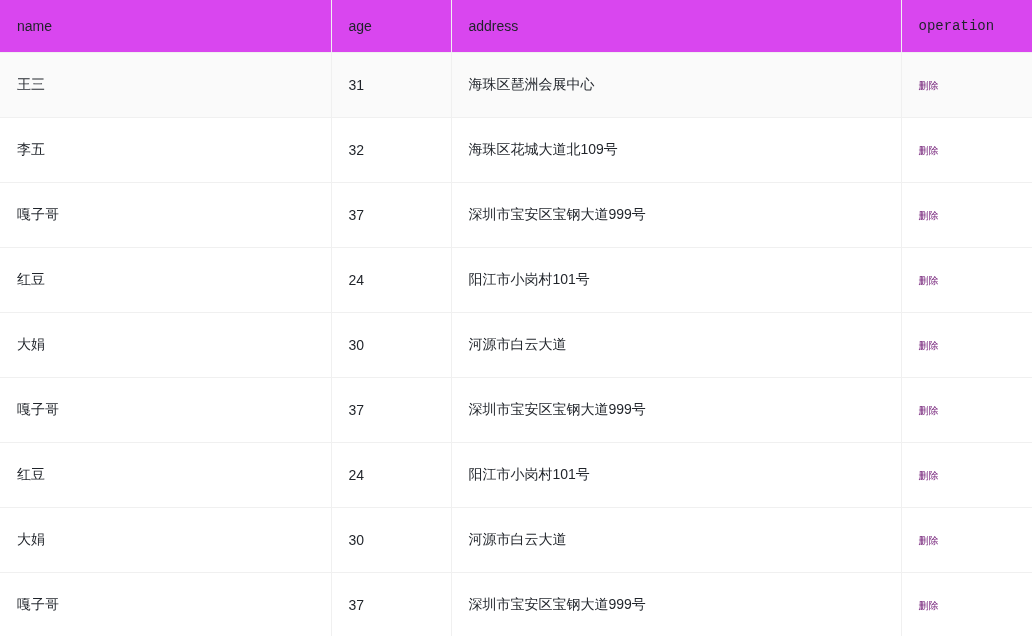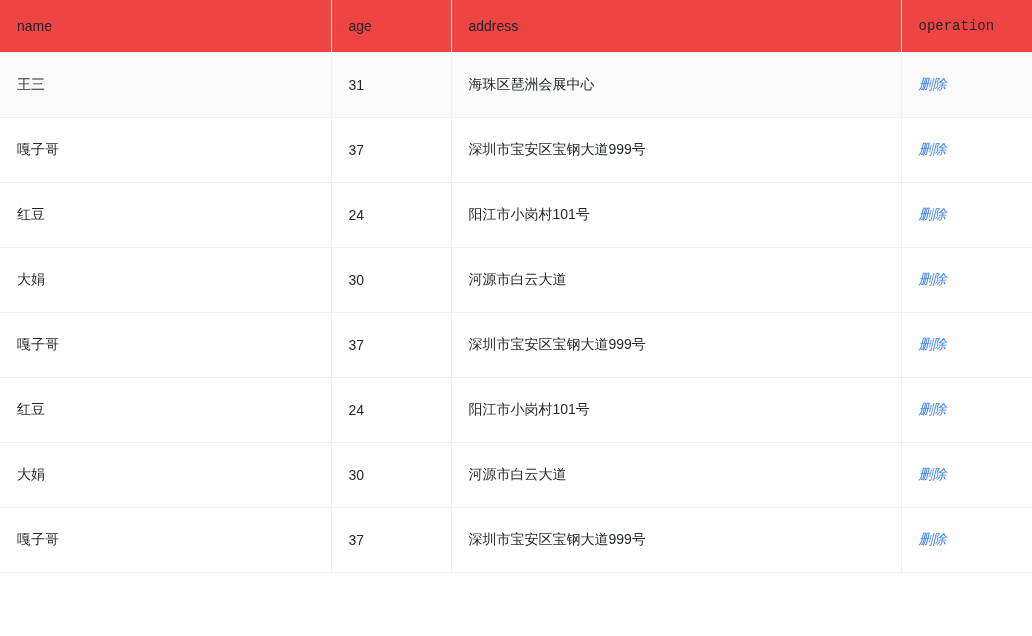--- a/index.html
+++ b/index.html
@@ -29,21 +29,21 @@
     font-size: 14px;
   }
 
   
   col.c-name { width: 331px; }
   col.c-age { width: 120px; }
   col.c-address { width: 450px; }
   col.c-operation { width: 131px; }
 
   thead th {
-    background: #ef4444;
+    background: #d946ef;
     height: 52px;
     padding: 0 17px;
     text-align: left;
     font-weight: 400;
     font-size: 14px;
     color: #1f2329;
     border-bottom: 1px solid #f0f0f0;
     border-right: 1px solid #f0f0f0;
     vertical-align: middle;
     box-sizing: border-box;
@@ -64,25 +64,24 @@
     white-space: nowrap;
     background: #ffffff;
   }
   tbody td:last-child { border-right: none; }
 
   tbody tr.row-hover td {
     background: #fafafa;
   }
 
   a.delete-link {
-    color: #3b82f6;
+    color: #701a75;
     text-decoration: none;
-    font-size: 14px;
+    font-size: 10px;
     cursor: pointer;
-    font-style: italic;
   }
 
   .watermark {
     position: absolute;
     right: 18px;
     bottom: 6px;
     font-size: 19px;
     color: #c8c8c8;
     letter-spacing: 0.5px;
     white-space: nowrap;
@@ -109,20 +108,26 @@
         <th>age</th>
         <th>address</th>
         <th>operation</th>
       </tr>
     </thead>
     <tbody id="table-body">
         <tr class="row-hover">
           <td>王三</td>
           <td>31</td>
           <td>海珠区琶洲会展中心</td>
+          <td><a class="delete-link" href="#">删除</a></td>
+        </tr>
+        <tr>
+          <td>李五</td>
+          <td>32</td>
+          <td>海珠区花城大道北109号</td>
           <td><a class="delete-link" href="#">删除</a></td>
         </tr>
         <tr>
           <td>嘎子哥</td>
           <td>37</td>
           <td>深圳市宝安区宝钢大道999号</td>
           <td><a class="delete-link" href="#">删除</a></td>
         </tr>
         <tr>
           <td>红豆</td>

